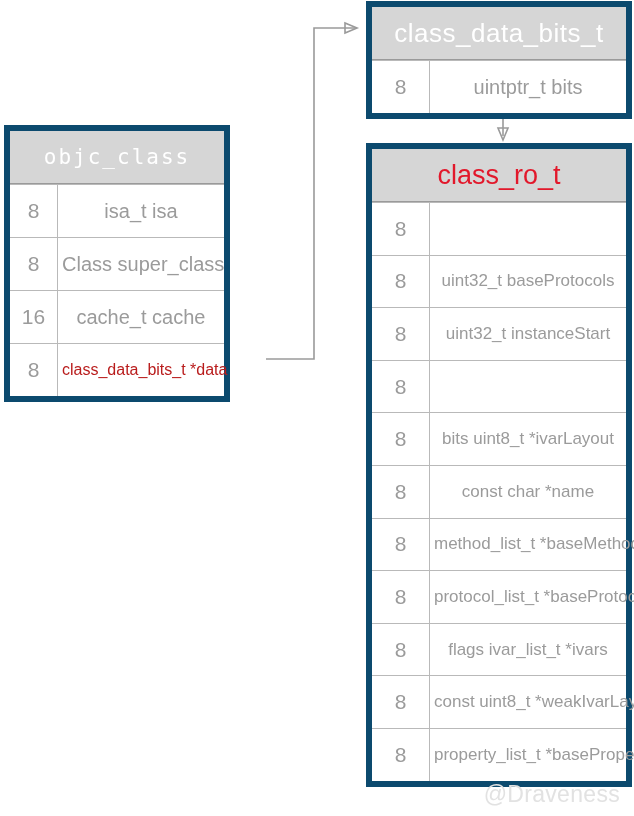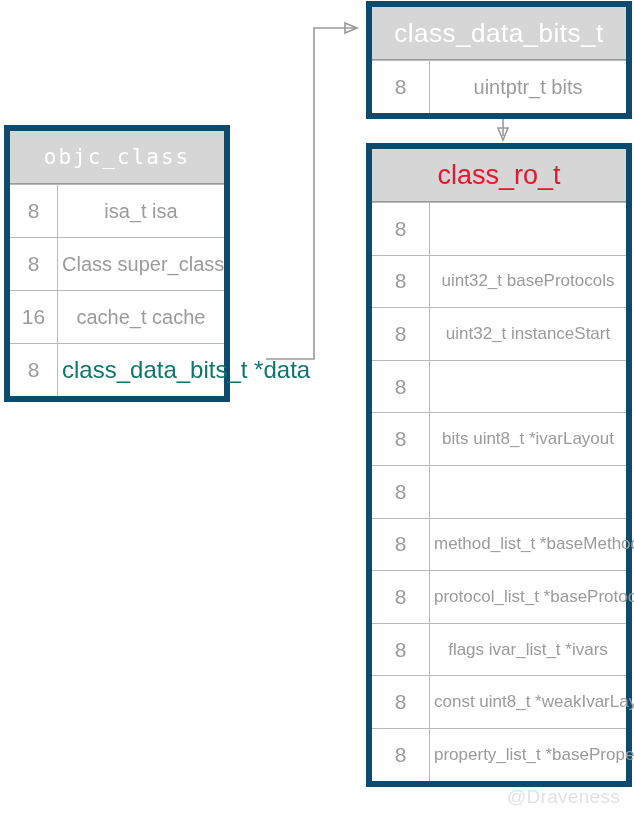--- a/index.html
+++ b/index.html
@@ -76,22 +76,22 @@
     display: flex;
     align-items: center;
     justify-content: center;
     flex: 1 1 auto;
     color: #9b9b9b;
     font-size: 20px;
     white-space: nowrap;
     padding: 16px 4px;
   }
   .cell-name.red {
-    color: #0f766e;
-    font-size: 24px;
+    color: #b91c1c;
+    font-size: 16px;
   }
 
   
   #objc-class {
     left: 4px;
     top: 125px;
     width: 226px;
   }
   #objc-class .cell-size { flex-basis: 48px; }
 
@@ -119,21 +119,21 @@
     height: 816px;
     pointer-events: none;
   }
 
   
   #watermark {
     position: absolute;
     right: 14px;
     bottom: 8px;
     color: #e2e2e2;
-    font-size: 19px;
+    font-size: 23px;
     letter-spacing: 0.3px;
   }
 </style>
 </head>
 <body>
 
 <div class="canvas">
 
   <svg class="connector" viewBox="0 0 634 816" xmlns="http://www.w3.org/2000/svg">
 
@@ -190,20 +190,21 @@
     </div>
     <div class="row">
       <div class="cell-size">8</div>
     </div>
     <div class="row">
       <div class="cell-size">8</div>
       <div class="cell-name">bits uint8_t *ivarLayout</div>
     </div>
     <div class="row">
       <div class="cell-size">8</div>
+      <div class="cell-name">const char *name</div>
     </div>
     <div class="row">
       <div class="cell-size">8</div>
       <div class="cell-name">method_list_t *baseMethodList</div>
     </div>
     <div class="row">
       <div class="cell-size">8</div>
       <div class="cell-name">protocol_list_t *baseProtocols</div>
     </div>
     <div class="row">

